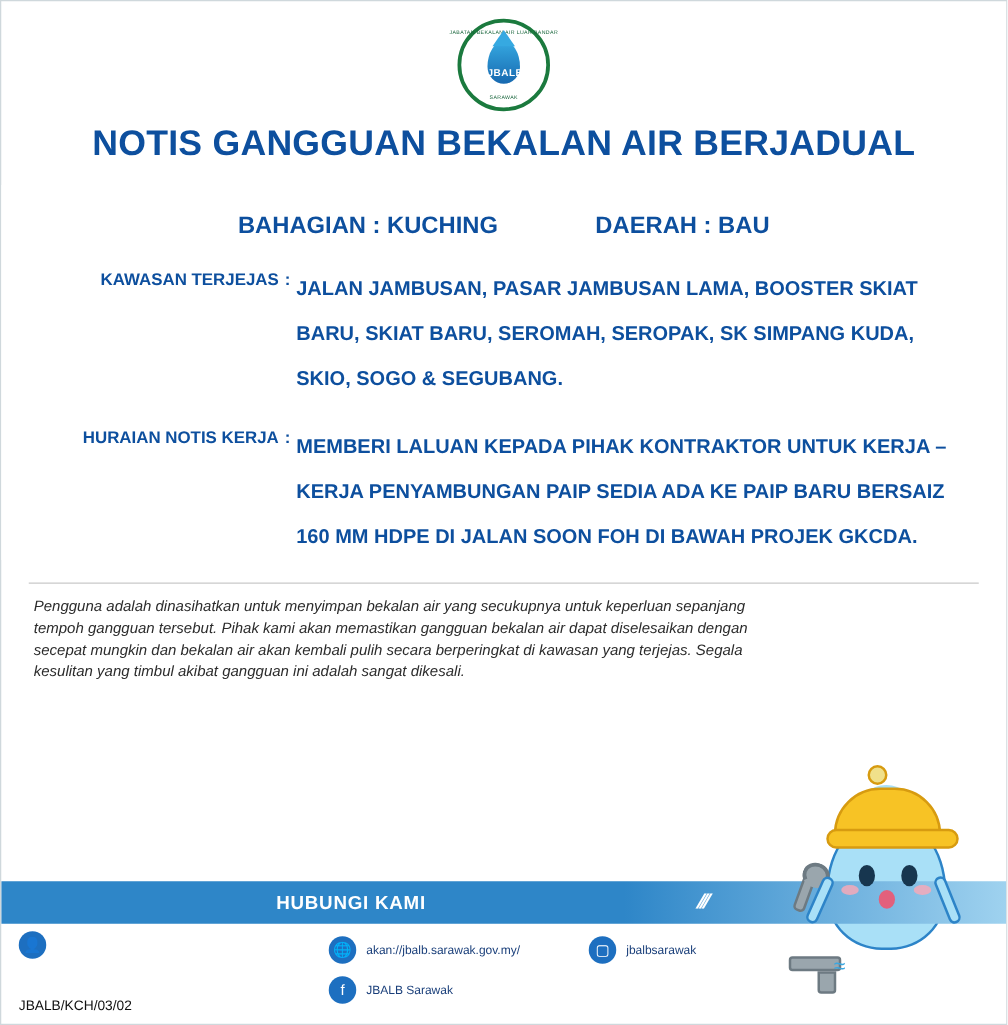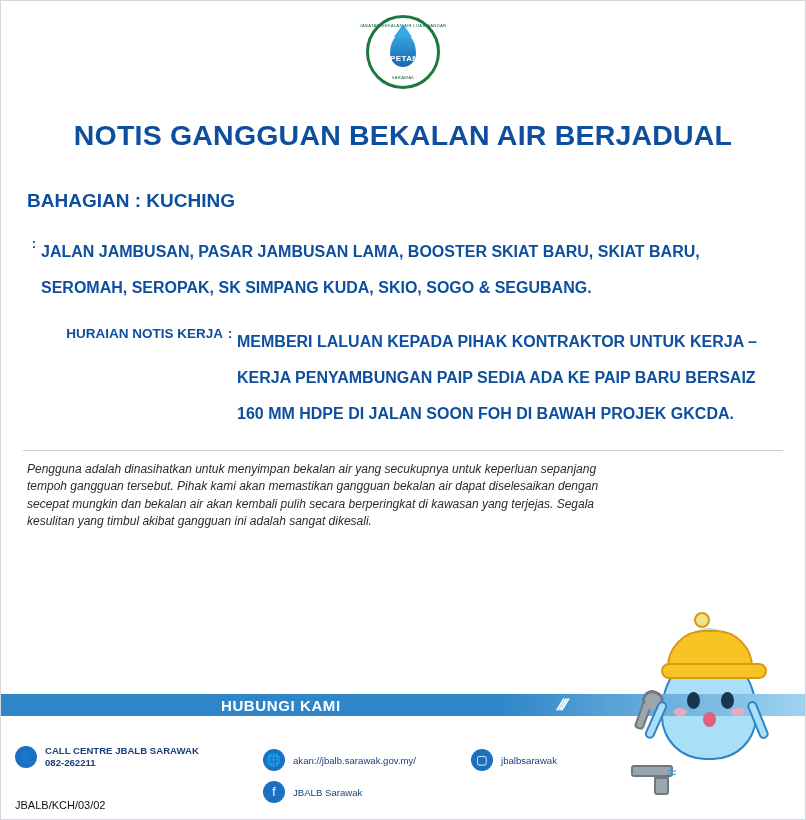--- a/index.html
+++ b/index.html
@@ -62,21 +62,20 @@
   }
 
   
   .main-title {
     text-align: center;
     color: #0d4f9e;
     font-size: 28.5px;
     font-weight: bold;
     letter-spacing: .2px;
     padding: 4px 10px 16px;
-    margin-top: 20px;
   }
 
   
   .date-banner {
     background: linear-gradient(180deg,#2e7fc1 0%, #2e86bd 45%, #3aa6c4 100%);
     color: #ffffff;
     text-align: center;
     padding: 20px 10px 22px;
   }
   .date-banner .line1 {
@@ -86,21 +85,21 @@
   .date-banner .line2 {
     font-size: 27px; font-weight: bold; letter-spacing: .3px;
   }
 
   
   .body-area {
     background: #ffffff;
     padding: 22px 26px 0 26px;
   }
   .region-row {
-    display: flex; justify-content: space-between; gap: 78px;
+    display: flex; justify-content: center; gap: 78px;
     color: #0d4f9e; font-size: 19px; font-weight: bold;
     margin-bottom: 22px;
   }
   .field {
     display: flex;
     margin-bottom: 18px;
   }
   .field .label {
     color: #0d4f9e;
     font-size: 13.5px;
@@ -233,22 +232,22 @@
     border: 2px solid #6d7a82; border-radius: 0 0 3px 3px;
   }
   .mascot .splash {
     position: absolute; left: 40px; bottom: 0;
     width: 22px; height: 20px;
     color: #3aa6e0; font-size: 17px;
   }
 
   
   .contact-band {
-    position: absolute; left: 0; right: 0; bottom: 103px;
-    height: 22px;
+    position: absolute; left: 0; right: 0; bottom: 80px;
+    height: 34px;
     background: linear-gradient(90deg,#2e86c8 0%, #2e86c8 62%, #9fd2ef 100%);
     display: flex; align-items: center;
   }
   .contact-band .cb-title {
     color: #ffffff; font-weight: bold; font-size: 15px;
     letter-spacing: .6px;
     padding-left: 220px;
   }
   .contact-band .slashes {
     margin-left: auto; padding-right: 240px;
@@ -283,34 +282,36 @@
 
 <div class="poster">
 
   <div class="logo-wrap">
     <div class="logo">
       <div class="ring-text">
         <span class="ring-top">JABATAN BEKALAN AIR LUAR BANDAR</span>
         <span class="ring-bottom">SARAWAK</span>
       </div>
       <div class="drop">
-        <span class="initials">PETANG</span>
+        <span class="initials">JBALB</span>
       </div>
     </div>
   </div>
 
   <div class="main-title">NOTIS GANGGUAN BEKALAN AIR BERJADUAL</div>
 
 
   <div class="body-area">
     <div class="region-row">
       <span>BAHAGIAN : KUCHING</span>
+      <span>DAERAH : BAU</span>
     </div>
 
     <div class="field">
+      <div class="label">KAWASAN TERJEJAS</div>
       <div class="colon">:</div>
       <div class="value">JALAN JAMBUSAN, PASAR JAMBUSAN LAMA, BOOSTER SKIAT BARU, SKIAT BARU, SEROMAH, SEROPAK, SK SIMPANG KUDA, SKIO, SOGO &amp; SEGUBANG.</div>
     </div>
 
     <div class="field">
       <div class="label">HURAIAN NOTIS KERJA</div>
       <div class="colon">:</div>
       <div class="value">MEMBERI LALUAN KEPADA PIHAK KONTRAKTOR UNTUK KERJA – KERJA PENYAMBUNGAN PAIP SEDIA ADA KE PAIP BARU BERSAIZ 160 MM HDPE DI JALAN SOON FOH DI BAWAH PROJEK GKCDA.</div>
     </div>
   </div>
@@ -338,24 +339,20 @@
   <div class="contact-band">
     <div class="cb-title">HUBUNGI KAMI</div>
     <div class="slashes">///</div>
   </div>
 
   <div class="footer">
 
     <div class="fcol" style="left:14px; top:14px;">
       <div class="frow">
         <div class="circ">👤</div>
-        <div class="ftext">
-          <div>CALL CENTRE JBALB SARAWAK</div>
-          <div>082-262211</div>
-        </div>
       </div>
     </div>
 
     <div class="fcol" style="left:262px; top:18px;">
       <div class="frow">
         <div class="circ">🌐</div>
         <div class="flink">akan://jbalb.sarawak.gov.my/</div>
       </div>
     </div>
 

